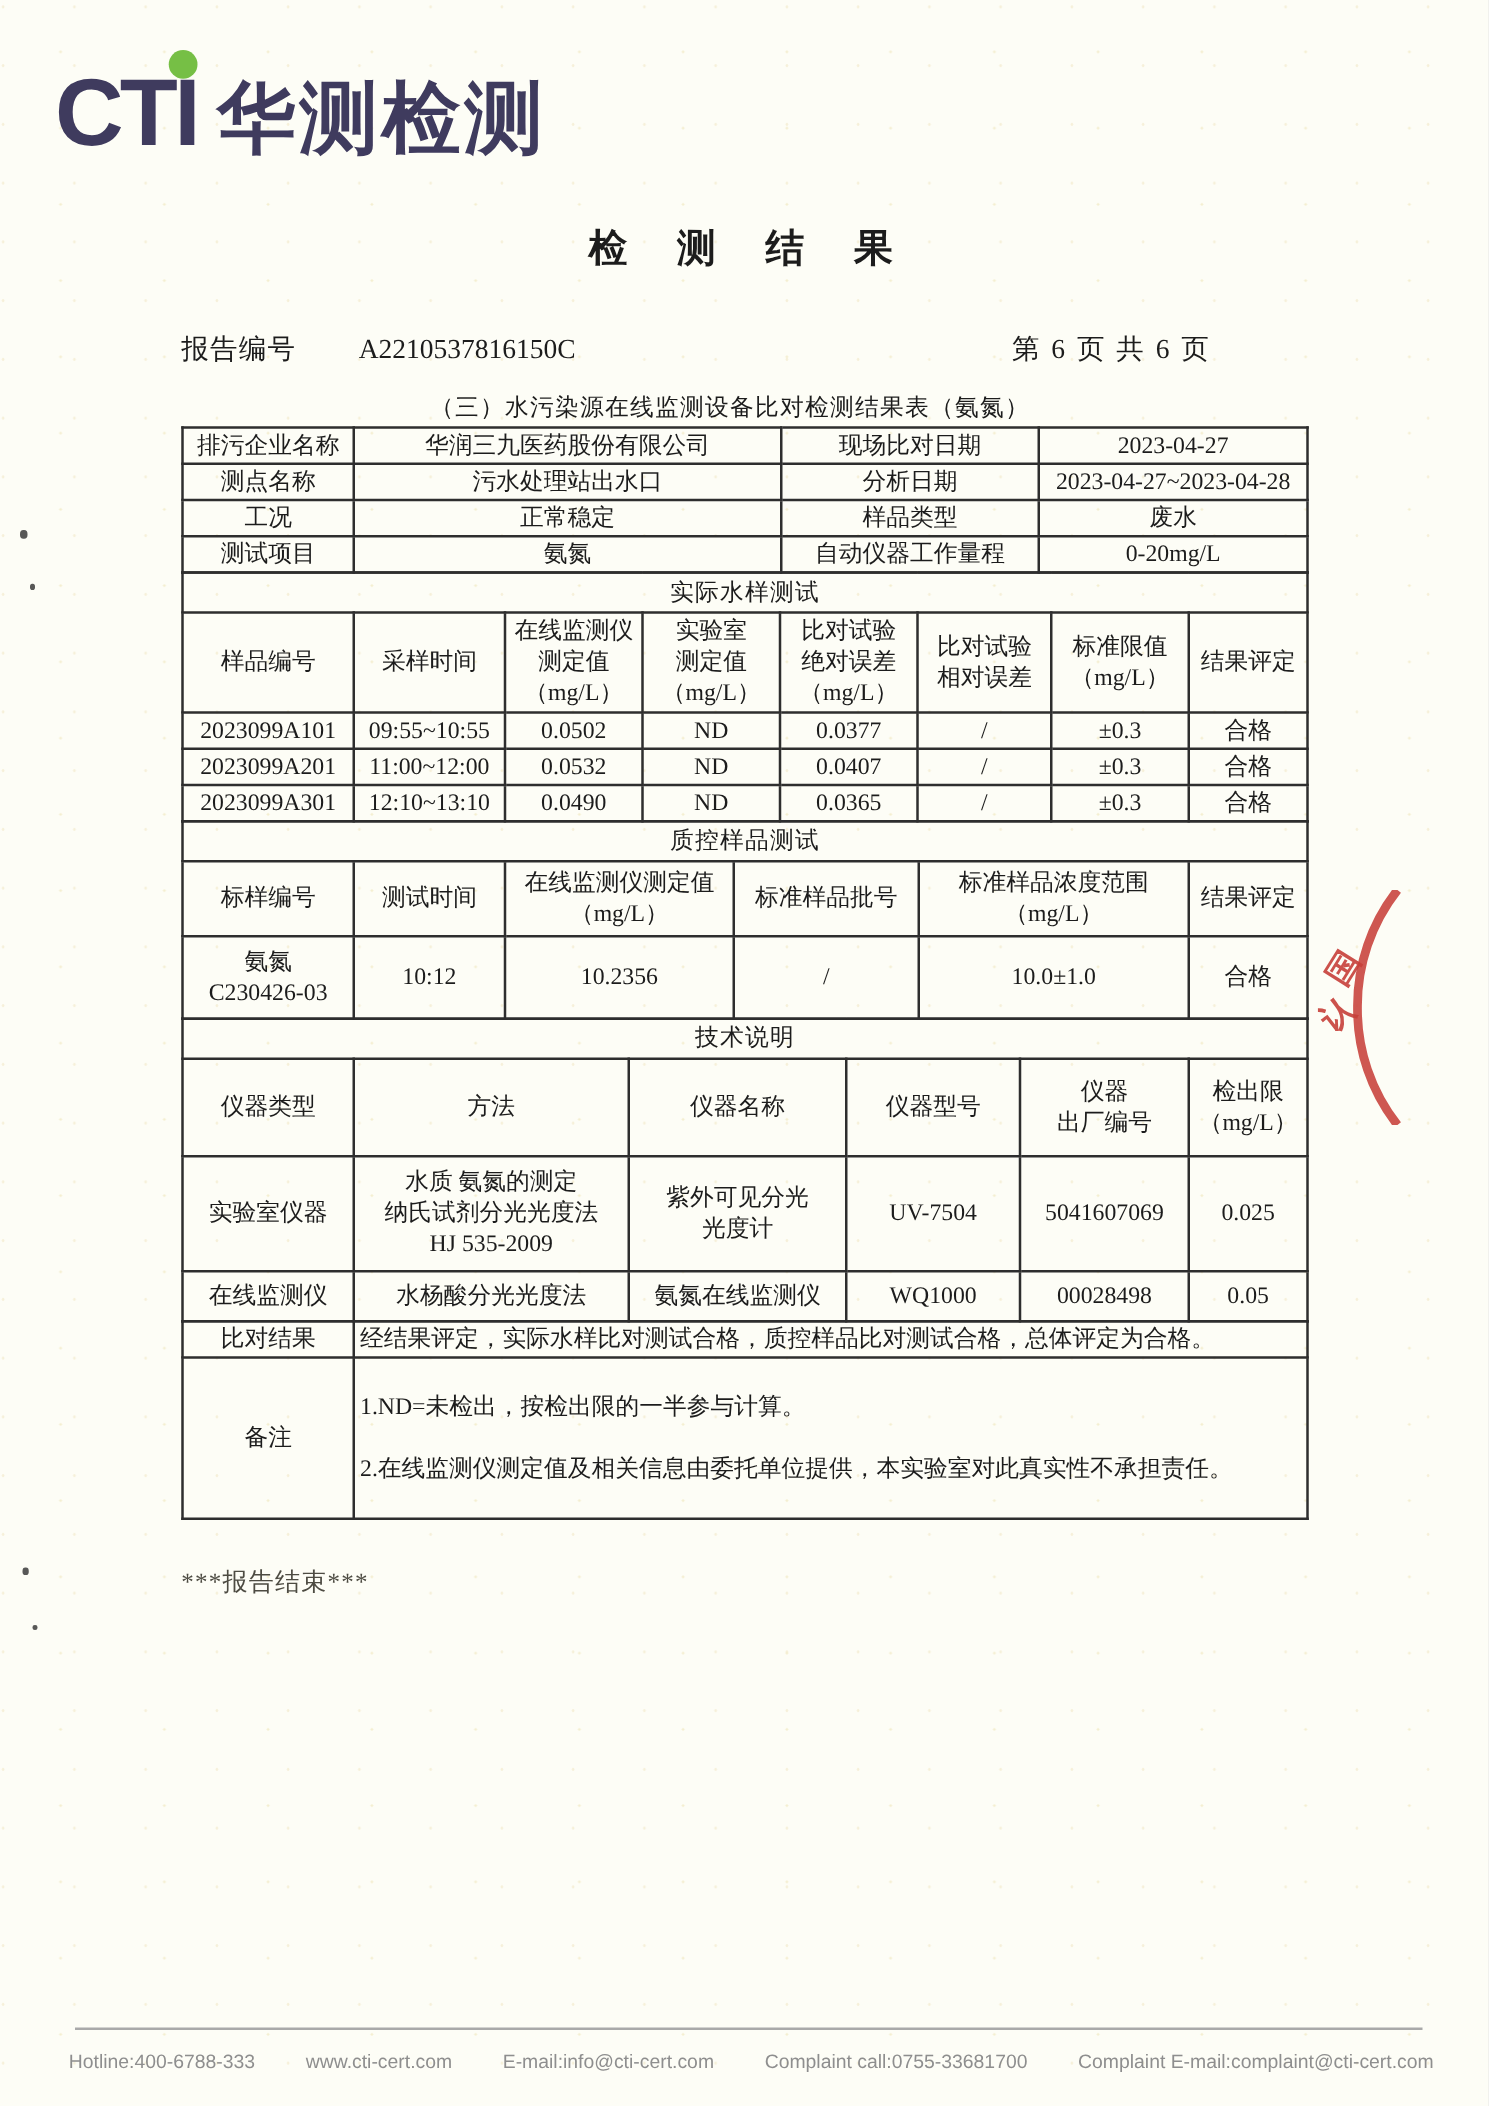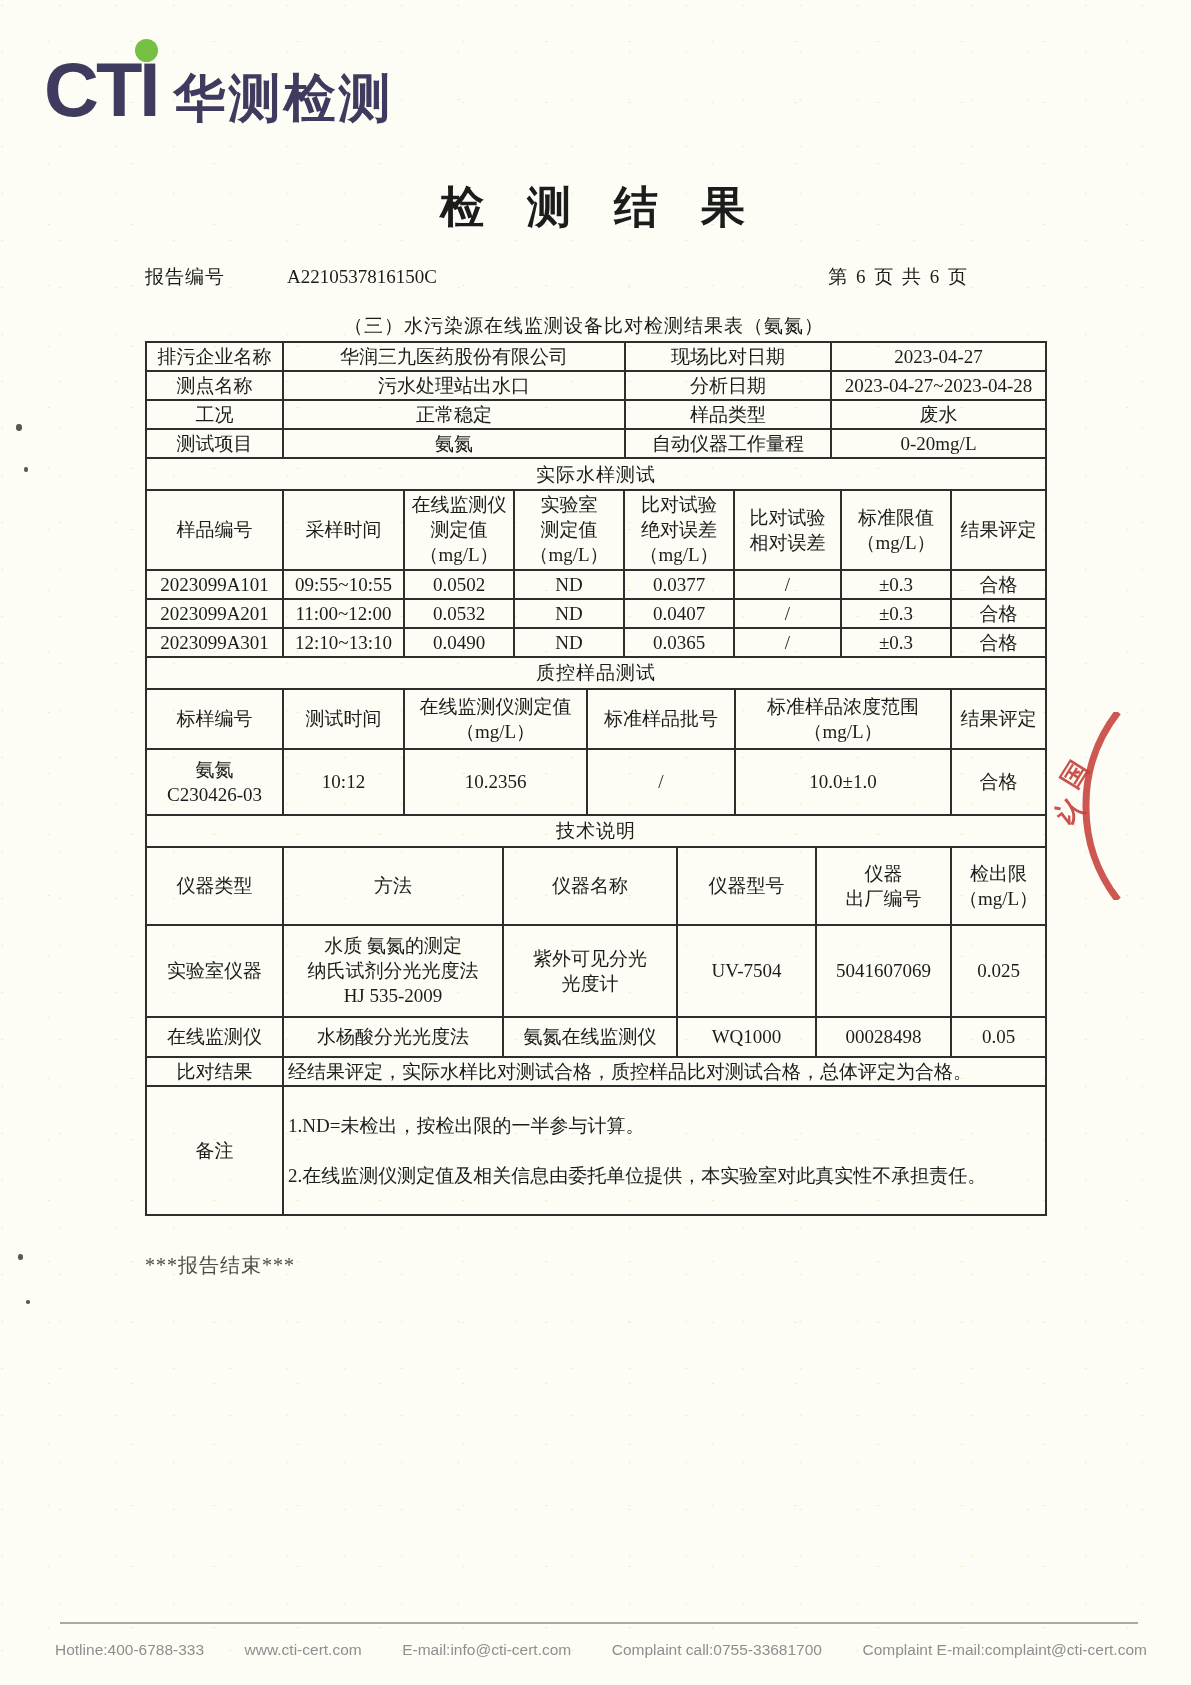--- a/index.html
+++ b/index.html
@@ -13,26 +13,26 @@
     background-color:var(--paper);
     background-image:radial-gradient(#f4eecf 1px,transparent 1.4px),radial-gradient(#f6f0d8 1px,transparent 1.3px);
     background-size:83px 61px,57px 47px;background-position:7px 11px,31px 29px;
     color:var(--ink);font-family:"Liberation Serif","DejaVu Serif",serif;
   }
   
   .logo{position:absolute;top:52px;left:44px;display:flex;align-items:baseline;gap:16px;}
   .logo-cti{position:relative;font-family:"Liberation Sans","DejaVu Sans",sans-serif;
     font-weight:900;font-size:76px;line-height:1;color:var(--logo_navy);letter-spacing:-3px;}
   .logo-dot{position:absolute;width:23px;height:23px;border-radius:50%;background:var(--logo_green);top:-13px;right:-1px;}
-  .logo-cn{font-family:"Liberation Sans","DejaVu Sans",sans-serif;font-weight:900;font-size:52px;
+  .logo-cn{font-family:"Liberation Sans","DejaVu Sans",sans-serif;font-weight:900;font-size:63px;
     color:var(--logo_navy);letter-spacing:3px;}
   
   .doc-title{position:absolute;top:178px;left:145px;width:900px;text-align:center;
-    font-size:44px;font-weight:bold;letter-spacing:5px;word-spacing:22px;}
-  .report-row{position:absolute;top:264px;left:145px;width:900px;display:flex;align-items:baseline;font-size:19px;}
+    font-size:31px;font-weight:bold;letter-spacing:5px;word-spacing:22px;}
+  .report-row{position:absolute;top:264px;left:145px;width:900px;display:flex;align-items:baseline;font-size:22px;}
   .report-label{width:132px;letter-spacing:1px;}
   .report-number{flex:1;text-align:left;padding-left:10px;}
   .page-info{margin-right:76px;letter-spacing:2px;}
   .caption{position:absolute;top:313px;left:134px;width:900px;text-align:center;font-size:19px;letter-spacing:1px;}
   
   .tables{position:absolute;top:341px;left:145px;width:900px;}
   table.tbl{border-collapse:collapse;table-layout:fixed;width:900px;}
   table.tbl + table.tbl{margin-top:-2px;}
   .tbl td{border:2px solid var(--table_border);text-align:center;vertical-align:middle;
     font-size:19px;line-height:1.32;padding:1px 4px;white-space:pre-line;overflow:hidden;}

